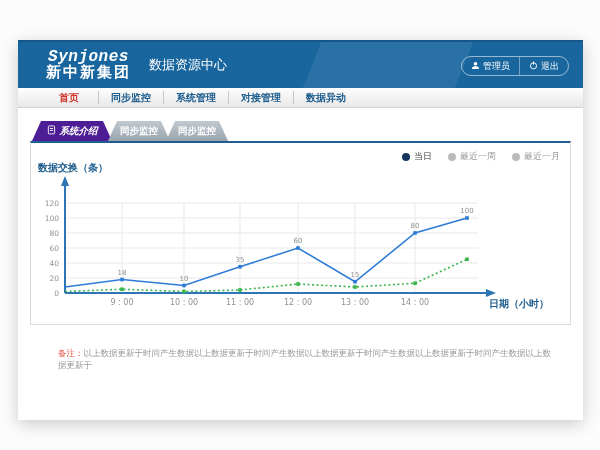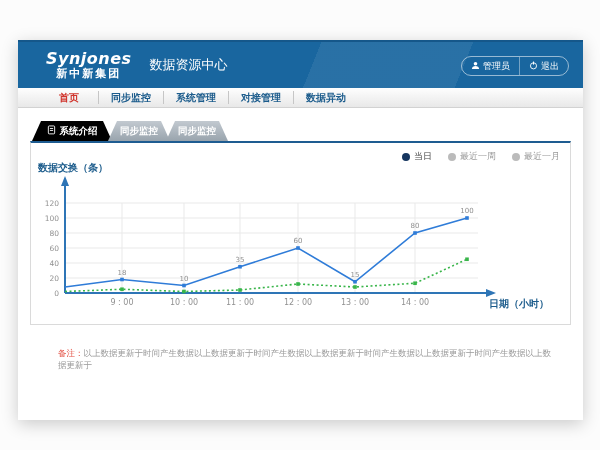--- a/index.html
+++ b/index.html
@@ -8,22 +8,22 @@
   .stage { position:relative; width:600px; height:450px; }
   .window { position:absolute; left:18px; top:40px; width:565px; height:380px;
     background:#fff; box-shadow:0 4px 16px rgba(0,0,0,.20); }
 
   
   .app-header { position:relative; height:48px; background:#19669f; overflow:hidden;
     display:flex; align-items:center; border-top:2px solid #15578a; }
   .app-header::before { content:""; position:absolute; inset:0;
     background:linear-gradient(112deg, rgba(255,255,255,0) 52%, rgba(255,255,255,.07) 52%, rgba(255,255,255,.07) 78%, rgba(255,255,255,0) 78%); }
   .logo { margin-left:28px; color:#fff; text-align:center; line-height:1.05; position:relative; }
-  .logo-en { font-size:16px; font-weight:bold; font-style:italic; letter-spacing:.5px; }
-  .logo-cn { font-size:11px; font-weight:bold; letter-spacing:2px; }
+  .logo-en { font-size:16px; font-weight:bold; font-style:italic; letter-spacing:.5px;font-family:Liberation Mono, monospace; }
+  .logo-cn { font-size:15px; font-weight:bold; letter-spacing:2px;font-family:Liberation Mono, monospace; }
   .app-title { color:#fff; font-size:13px; margin-left:18px; position:relative; }
   .user-group { position:absolute; right:14px; top:14px; display:flex; align-items:center;
     border:1px solid rgba(255,255,255,.55); border-radius:10px; height:20px; }
   .hbtn { background:transparent; border:none; color:#fff; font-size:9px; cursor:pointer;
     display:flex; align-items:center; gap:3px; padding:0 9px; height:18px;
     font-family:inherit; }
   .hbtn + .hbtn { border-left:1px solid rgba(255,255,255,.4); }
 
   
   .main-nav { height:20px; background:linear-gradient(#fefefe,#e8e8e8);
@@ -32,21 +32,21 @@
     text-align:center; cursor:pointer; text-decoration:none; }
   .nav-item.home { color:#d0342c; width:58px; }
   .nav-sep { width:1px; height:13px; background:#c6c6c6; }
 
   
   .content { padding:12px 12px 0 12px; }
   .tab-row { display:flex; align-items:flex-end; padding-left:2px; height:21px; }
   .tab { height:20px; display:flex; align-items:center; justify-content:center; gap:4px;
     color:#fff; font-size:9.5px; font-weight:bold; cursor:pointer;
     clip-path:polygon(9px 0, calc(100% - 9px) 0, 100% 100%, 0 100%); }
-  .tab.active { background:#000000; width:80px; }
+  .tab.active { background:#4c1d95; width:80px;font-style:italic; }
   .tab.inactive { background:linear-gradient(#c2c9d0,#99a4ad); width:62px; margin-left:-4px; }
 
   
   .panel { position:relative; border:1px solid #dadada; border-top:2px solid #1e5c91;
     height:184px; background:#fff; }
   .radios { position:absolute; top:7px; right:10px; display:flex; gap:16px; align-items:center; }
   .radio { display:flex; align-items:center; gap:4px; font-size:9px; color:#999; cursor:pointer; }
   .radio .dot { width:8px; height:8px; border-radius:50%; background:#bbb; }
   .radio.sel { color:#444; }
   .radio.sel .dot { background:#16365f; }

